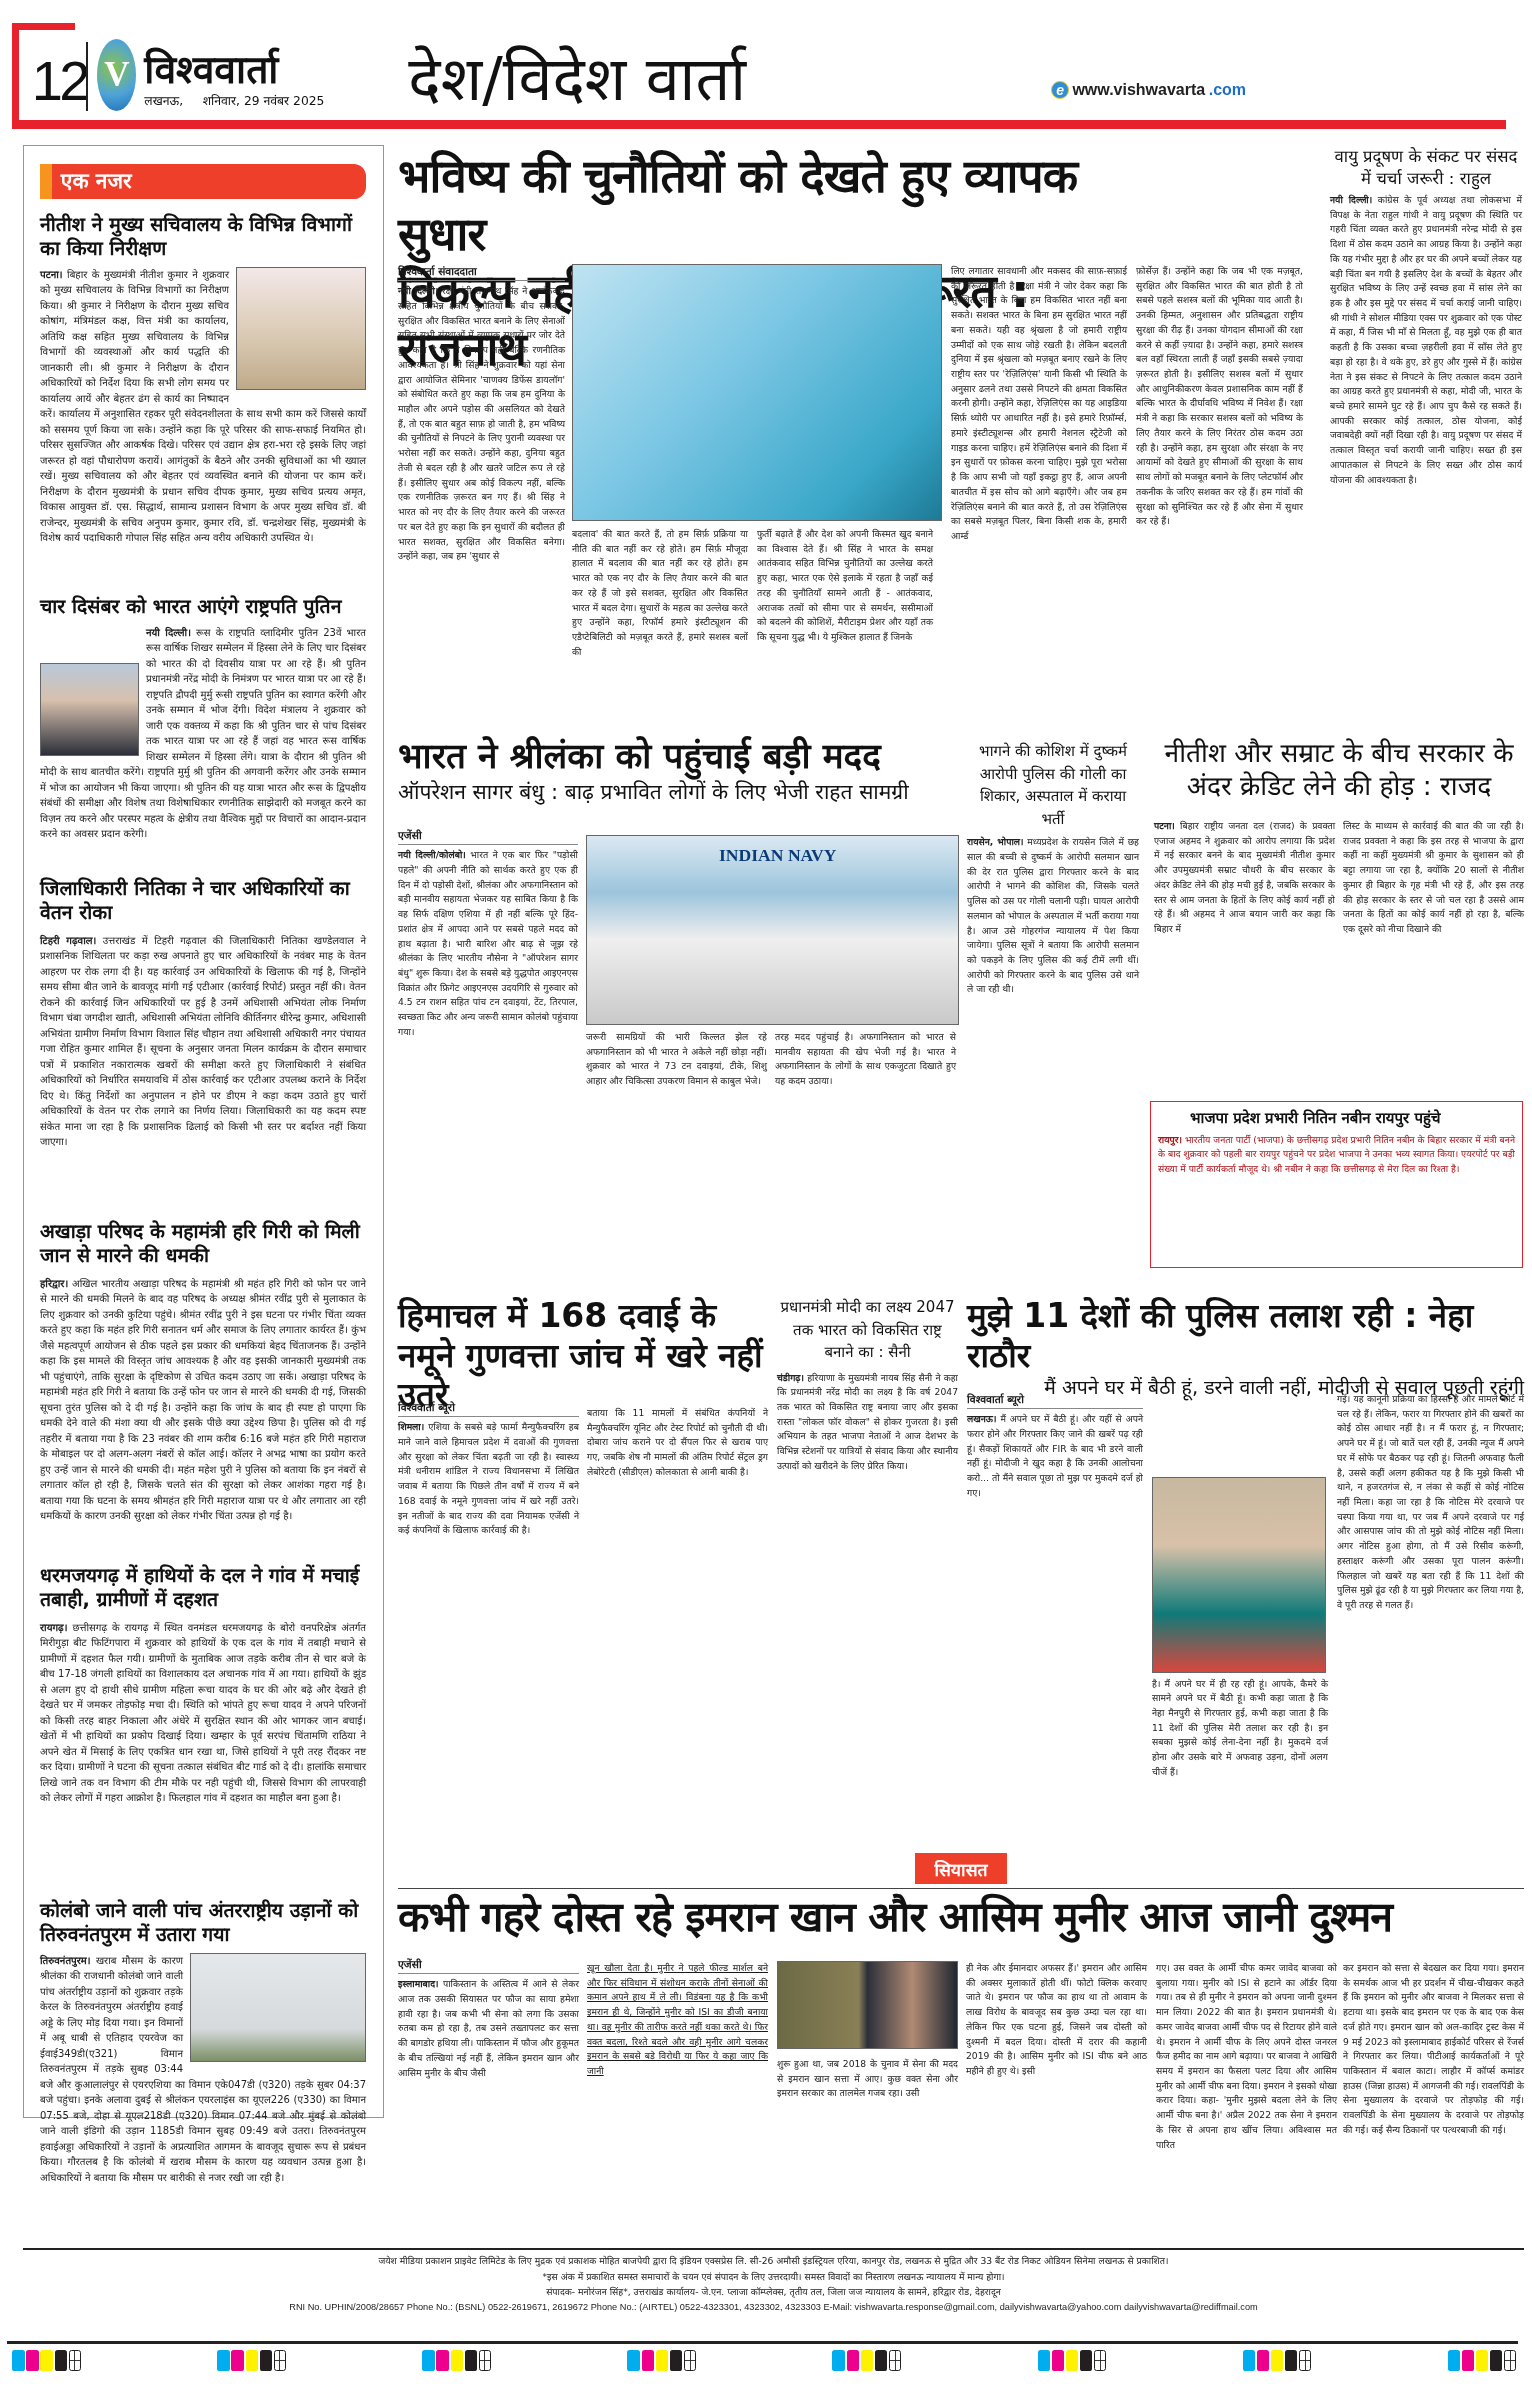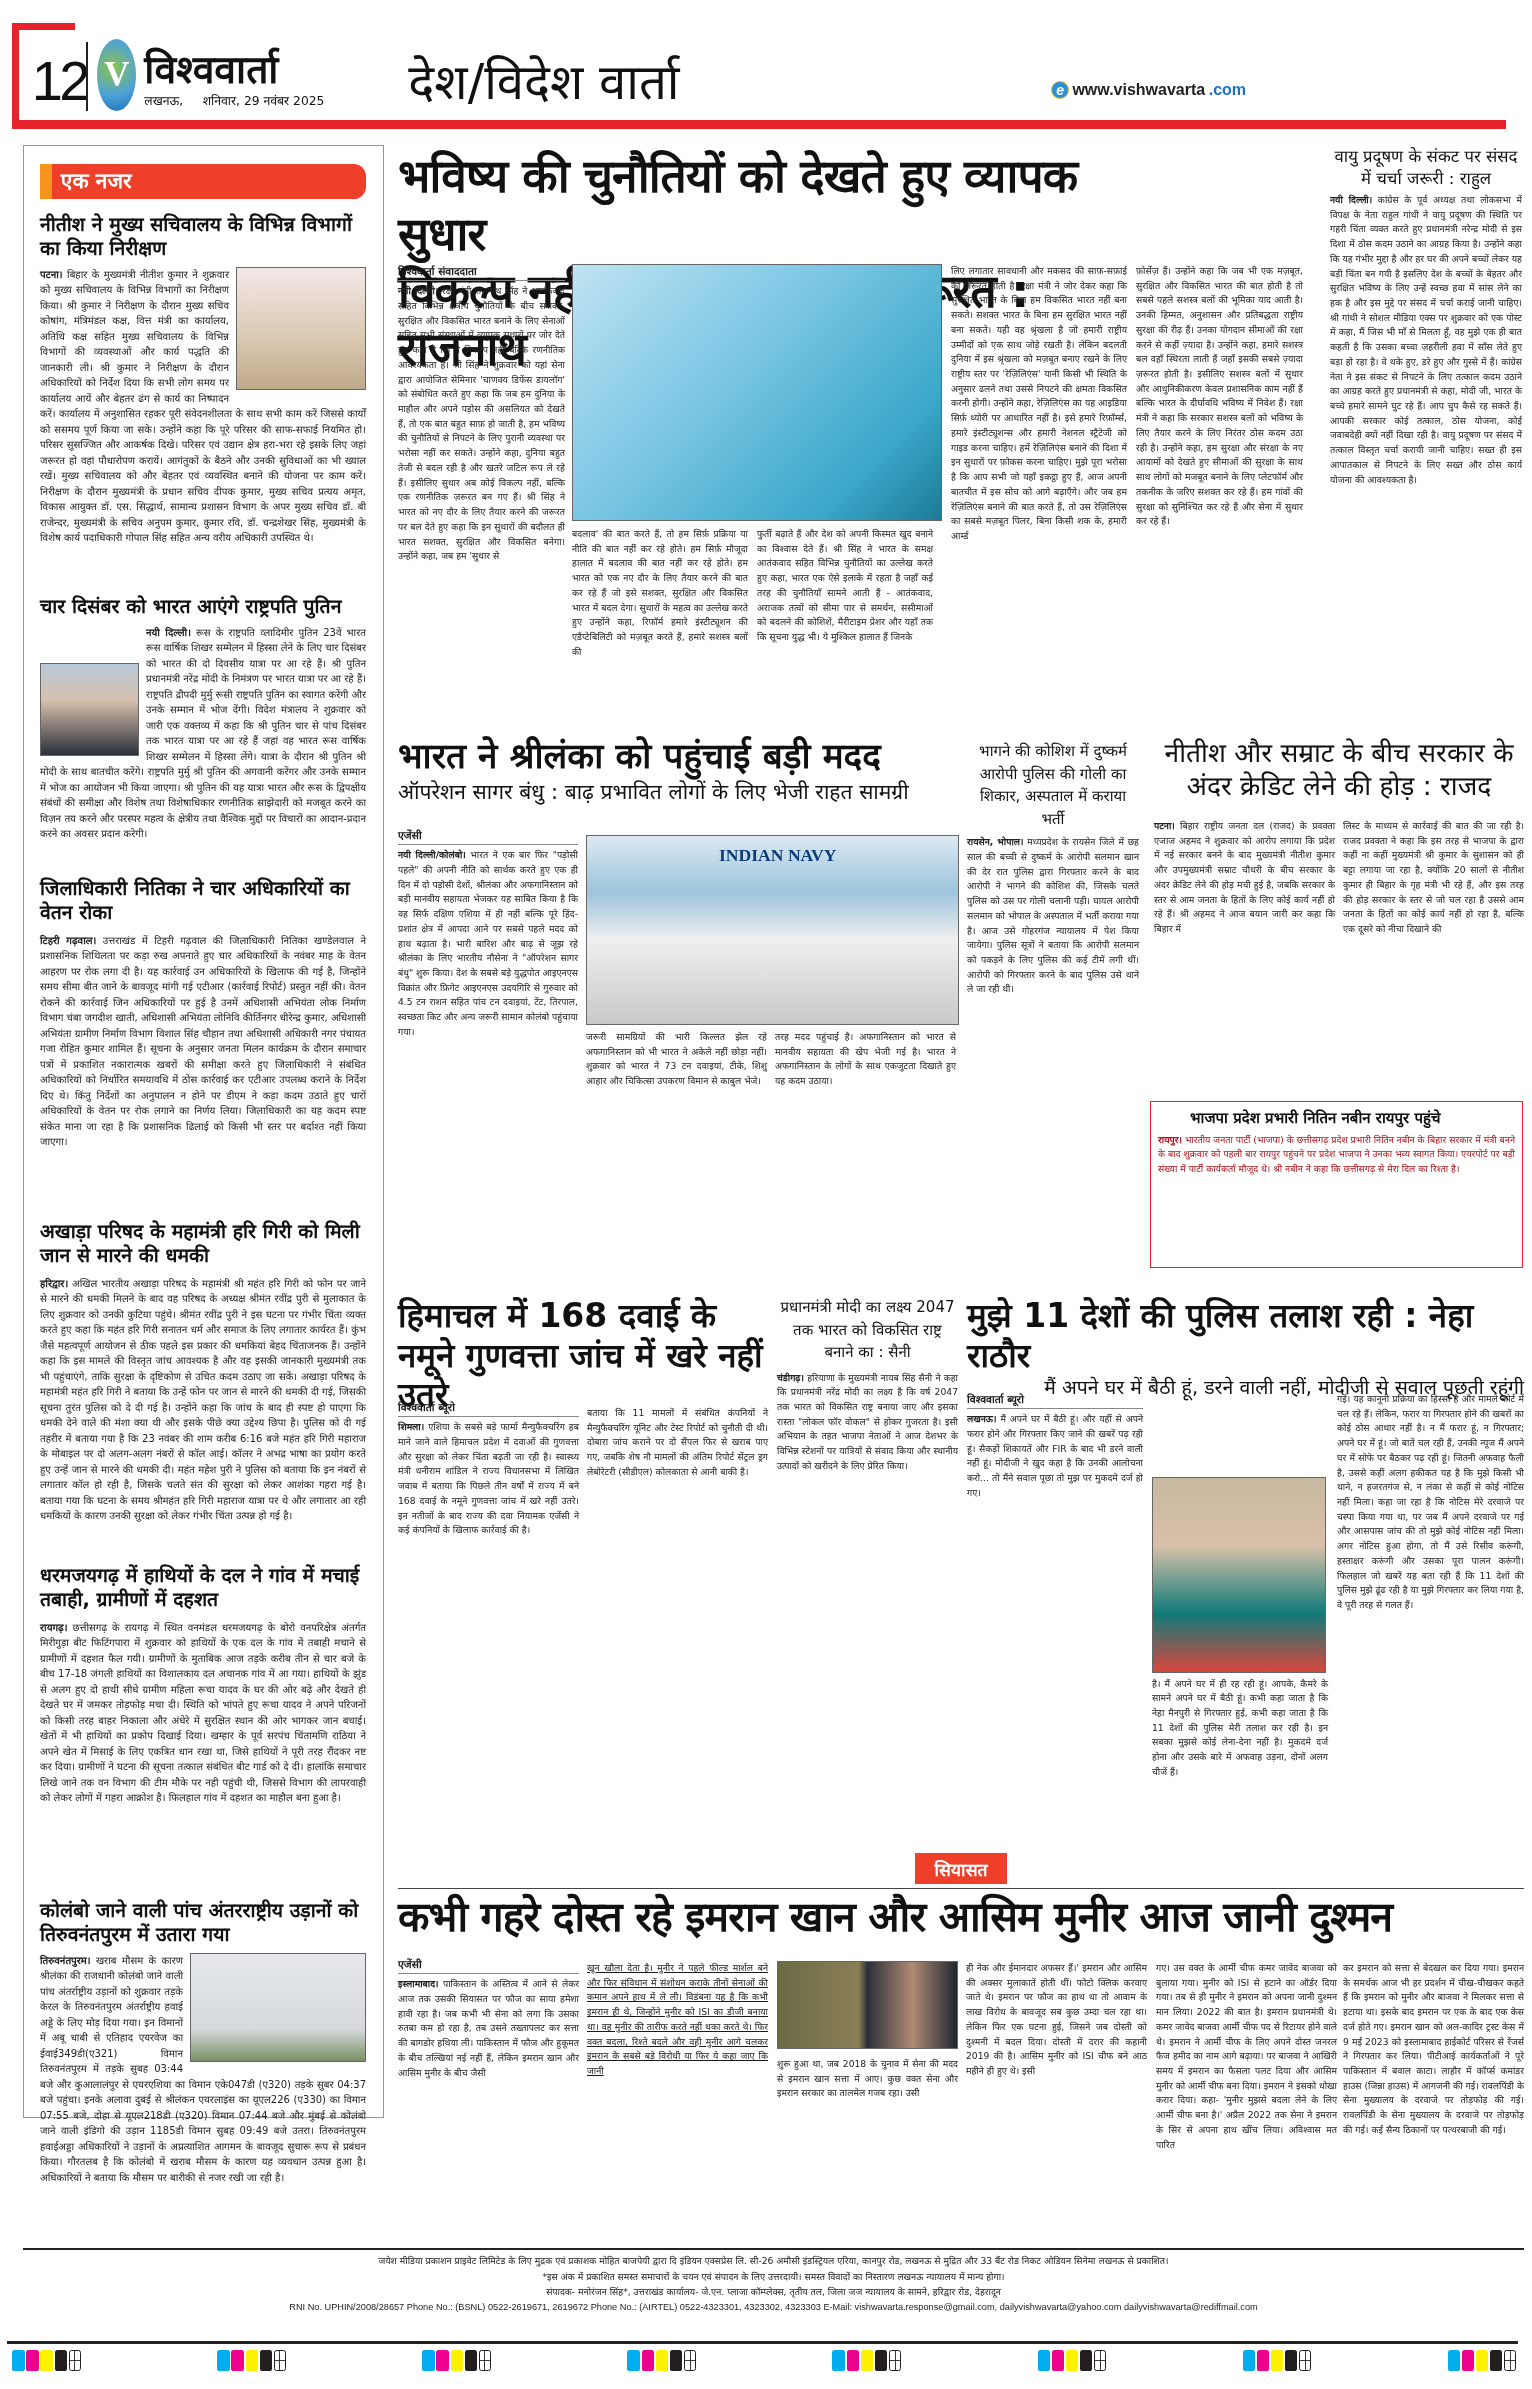--- a/index.html
+++ b/index.html
@@ -7,21 +7,21 @@
   .abs { position: absolute; }
   .masthead { left: 12.3px; top: 23px; width: 1494px; height: 106px; }
   .mh-redbox { position: absolute; left: 0; top: 0; width: 63px; height: 7px; background: #e8222d; }
   .mh-redleft { position: absolute; left: 0; top: 0; width: 7px; height: 106px; background: #e8222d; }
   .mh-bottom { position: absolute; left: 0; top: 97px; width: 100%; height: 8.8px; background: #e8222d; }
   .page-num { position: absolute; left: 19.4px; top: 25px; font-family: "Liberation Sans", sans-serif; font-size: 56px; font-weight: 300; letter-spacing: -3.5px; color: #111; }
   .mh-sep { position: absolute; left: 74px; top: 19.4px; width: 1.8px; height: 69px; background: #222; }
   .logo { position: absolute; left: 85px; top: 16px; width: 39px; height: 72px; border-radius: 50%; background: radial-gradient(circle at 40% 40%, #8bc34a 0%, #4fa3d8 55%, #1c6fb5 100%); display: flex; align-items: center; justify-content: center; font-weight: bold; font-size: 35px; color: #fff; font-family: "Liberation Serif", serif; }
   .paper-name { position: absolute; left: 132px; top: 17.6px; font-size: 39px; font-weight: bold; color: #111; }
   .paper-date { position: absolute; left: 132px; top: 69px; font-size: 12.3px; color: #111; }
-  .section-title { position: absolute; left: 396px; top: 12.3px; font-size: 49px; color: #111; margin-top: 12px; }
+  .section-title { position: absolute; left: 396px; top: 12.3px; font-size: 61px; color: #111; }
   .website { position: absolute; left: 1039px; top: 58px; font-family: "Liberation Sans", sans-serif; font-size: 16px; font-weight: bold; color: #222; display: flex; align-items: center; gap: 3.5px; }
   .website .ie { width: 17.6px; height: 17.6px; border-radius: 50%; background: #2e8fd6; color: #fff; font-style: italic; font-size: 14px; display: inline-flex; align-items: center; justify-content: center; border: 1.8px solid #f2c12e; }
   .website .com { color: #1e6ec8; }
 
   .left-box { left: 23px; top: 145px; width: 361px; height: 1973px; border: 1.8px solid #d57a7a; }
   .eknazar { position: absolute; left: 16px; top: 17.6px; width: 326px; height: 35px; background: #ee3f2a; border-radius: 0 12.3px 12.3px 0; border-left: 12.3px solid #f7941d; color: #fff; font-weight: bold; font-size: 21px; padding-left: 8.8px; line-height: 35px; }
   .lhead { font-size: 19.4px; font-weight: bold; line-height: 1.25; color: #111; }
   .lbody { font-size: 10px; line-height: 1.55; color: #222; text-align: justify; }
   .lbody b { font-weight: bold; }
   .photo { background: #ccc; border: 0.9px solid #666; }

